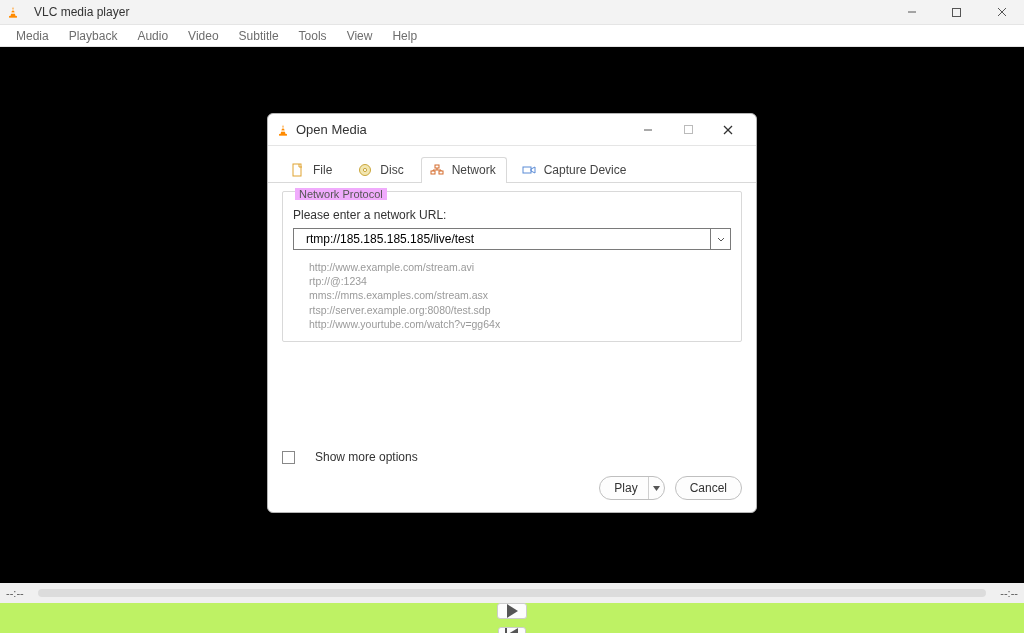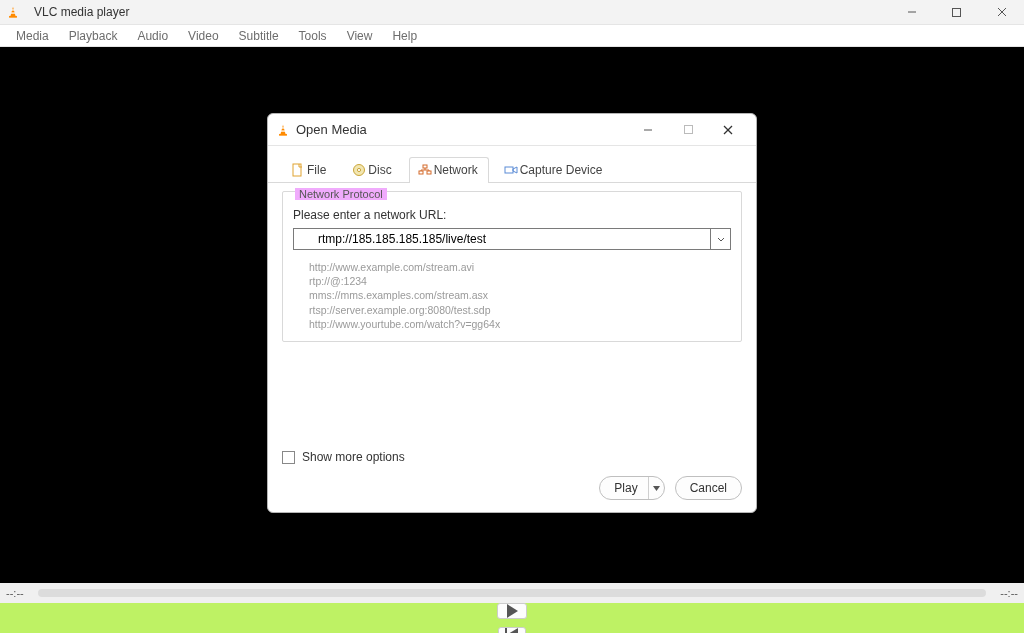--- a/index.html
+++ b/index.html
@@ -84,21 +84,21 @@
   .dialog-title .win div {
     width:40px; height:28px; display:flex; align-items:center; justify-content:center;
     color:#555; font-size:12px;
   }
 
   .tabs {
     display:flex; padding: 10px 14px 0 14px; gap:6px; font-size:12px; color:#444;
     border-bottom:1px solid #d9d9d9;
   }
   .tab {
-    padding:5px 10px 6px 8px; display:flex; gap:2px;
+    padding:5px 10px 6px 8px; display:flex; gap:8px;
     border:1px solid transparent; border-bottom:none; position:relative; top:1px;
   }
   .tab.active {
     border-color:#d9d9d9; background:#fff; border-top-left-radius:3px;
     border-top-right-radius:3px;
   }
   .tab .ti { width:14px; height:14px; }
 
   .protocol-fieldset {
     margin: 8px 14px 0 14px; border:1px solid #d9d9d9; border-radius:2px;
@@ -108,35 +108,35 @@
     position:relative; top:-16px; left:2px; background:#f0abfc; padding:0 4px;
     font-size:11px; color:#565656; display:inline-block;
   }
   .protocol-fieldset .body-inner { margin-top:-10px; }
   .protocol-fieldset .instr {
     font-size:12px; color:#333; margin-bottom:6px;
   }
   .url-row { display:flex; }
   .url-input {
     flex:1; height:22px; border:1px solid #7a7a7a; font-size:12px;
-    padding:0 6px 0 24px; background:#fff;
+    padding:0 6px 0 12px; background:#fff;
   }
   .url-dd {
     width:20px; height:22px; border:1px solid #7a7a7a; border-left:none;
     display:flex; align-items:center; justify-content:center; font-size:9px; color:#555;
   }
   .examples {
     margin:10px 0 0 16px; font-size:10.5px; line-height:1.35; color:#9a9a9a;
   }
 
   .dialog-footer {
     margin-top:auto; display:flex; flex-direction:column; padding:0 14px 12px 14px;
     gap:12px;
   }
-  .show-more { display:flex; align-items:center; gap:7px; font-size:12px; color:#333; }
+  .show-more { display:flex; align-items:center; gap:20px; font-size:12px; color:#333; }
   .show-more .cb {
     width:13px; height:13px; border:1px solid #888; background:#fff;
   }
   .btn-row { display:flex; justify-content:flex-end; gap:10px; }
   .d-btn {
     height:24px; border:1px solid #bfbfbf; background:#fdfdfd; border-radius:12px;
     font-size:12px; color:#333; display:flex; align-items:center; padding:0 14px;
   }
   .d-btn.split { padding-right:0; }
   .d-btn.split .arrow {

